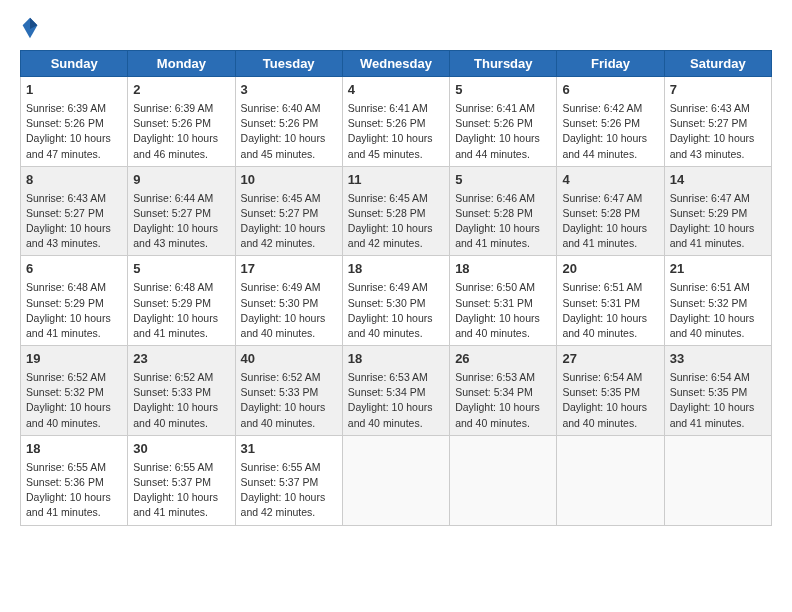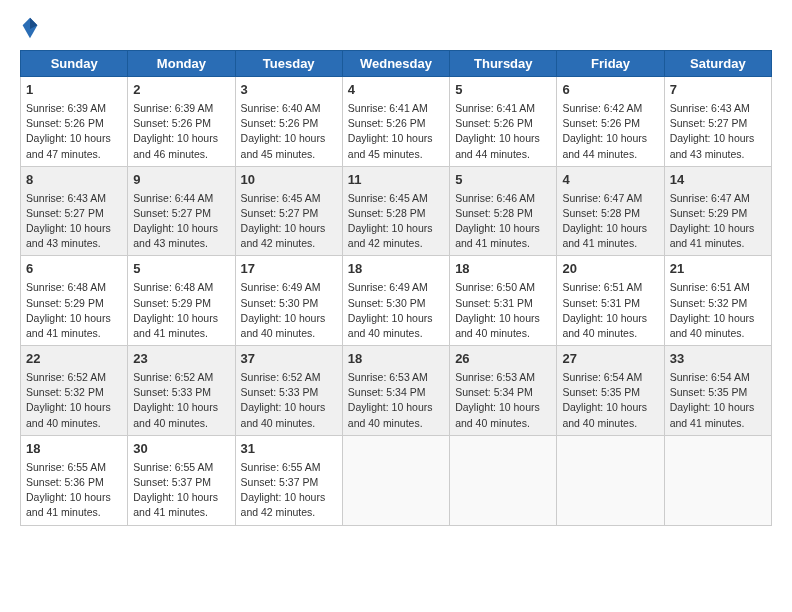--- a/index.html
+++ b/index.html
@@ -137,23 +137,23 @@
         <tr>
           <td><span class="day-num">6</span>Sunrise: 6:48 AM<br>Sunset: 5:29 PM<br>Daylight: 10 hours<br>and 41 minutes.<br></td>
           <td><span class="day-num">5</span>Sunrise: 6:48 AM<br>Sunset: 5:29 PM<br>Daylight: 10 hours<br>and 41 minutes.<br></td>
           <td><span class="day-num">17</span>Sunrise: 6:49 AM<br>Sunset: 5:30 PM<br>Daylight: 10 hours<br>and 40 minutes.<br></td>
           <td><span class="day-num">18</span>Sunrise: 6:49 AM<br>Sunset: 5:30 PM<br>Daylight: 10 hours<br>and 40 minutes.<br></td>
           <td><span class="day-num">18</span>Sunrise: 6:50 AM<br>Sunset: 5:31 PM<br>Daylight: 10 hours<br>and 40 minutes.<br></td>
           <td><span class="day-num">20</span>Sunrise: 6:51 AM<br>Sunset: 5:31 PM<br>Daylight: 10 hours<br>and 40 minutes.<br></td>
           <td><span class="day-num">21</span>Sunrise: 6:51 AM<br>Sunset: 5:32 PM<br>Daylight: 10 hours<br>and 40 minutes.<br></td>
         </tr>
         <tr>
-          <td><span class="day-num">22</span>Sunrise: 6:52 AM<br>Sunset: 5:32 PM<br>Daylight: 10 hours<br>and 40 minutes.<br></td>
+          <td><span class="day-num">19</span>Sunrise: 6:52 AM<br>Sunset: 5:32 PM<br>Daylight: 10 hours<br>and 40 minutes.<br></td>
           <td><span class="day-num">23</span>Sunrise: 6:52 AM<br>Sunset: 5:33 PM<br>Daylight: 10 hours<br>and 40 minutes.<br></td>
-          <td><span class="day-num">37</span>Sunrise: 6:52 AM<br>Sunset: 5:33 PM<br>Daylight: 10 hours<br>and 40 minutes.<br></td>
+          <td><span class="day-num">40</span>Sunrise: 6:52 AM<br>Sunset: 5:33 PM<br>Daylight: 10 hours<br>and 40 minutes.<br></td>
           <td><span class="day-num">18</span>Sunrise: 6:53 AM<br>Sunset: 5:34 PM<br>Daylight: 10 hours<br>and 40 minutes.<br></td>
           <td><span class="day-num">26</span>Sunrise: 6:53 AM<br>Sunset: 5:34 PM<br>Daylight: 10 hours<br>and 40 minutes.<br></td>
           <td><span class="day-num">27</span>Sunrise: 6:54 AM<br>Sunset: 5:35 PM<br>Daylight: 10 hours<br>and 40 minutes.<br></td>
           <td><span class="day-num">33</span>Sunrise: 6:54 AM<br>Sunset: 5:35 PM<br>Daylight: 10 hours<br>and 41 minutes.<br></td>
         </tr>
         <tr>
           <td><span class="day-num">18</span>Sunrise: 6:55 AM<br>Sunset: 5:36 PM<br>Daylight: 10 hours<br>and 41 minutes.<br></td>
           <td><span class="day-num">30</span>Sunrise: 6:55 AM<br>Sunset: 5:37 PM<br>Daylight: 10 hours<br>and 41 minutes.<br></td>
           <td><span class="day-num">31</span>Sunrise: 6:55 AM<br>Sunset: 5:37 PM<br>Daylight: 10 hours<br>and 42 minutes.<br></td>
           <td class="empty-cell"></td>

